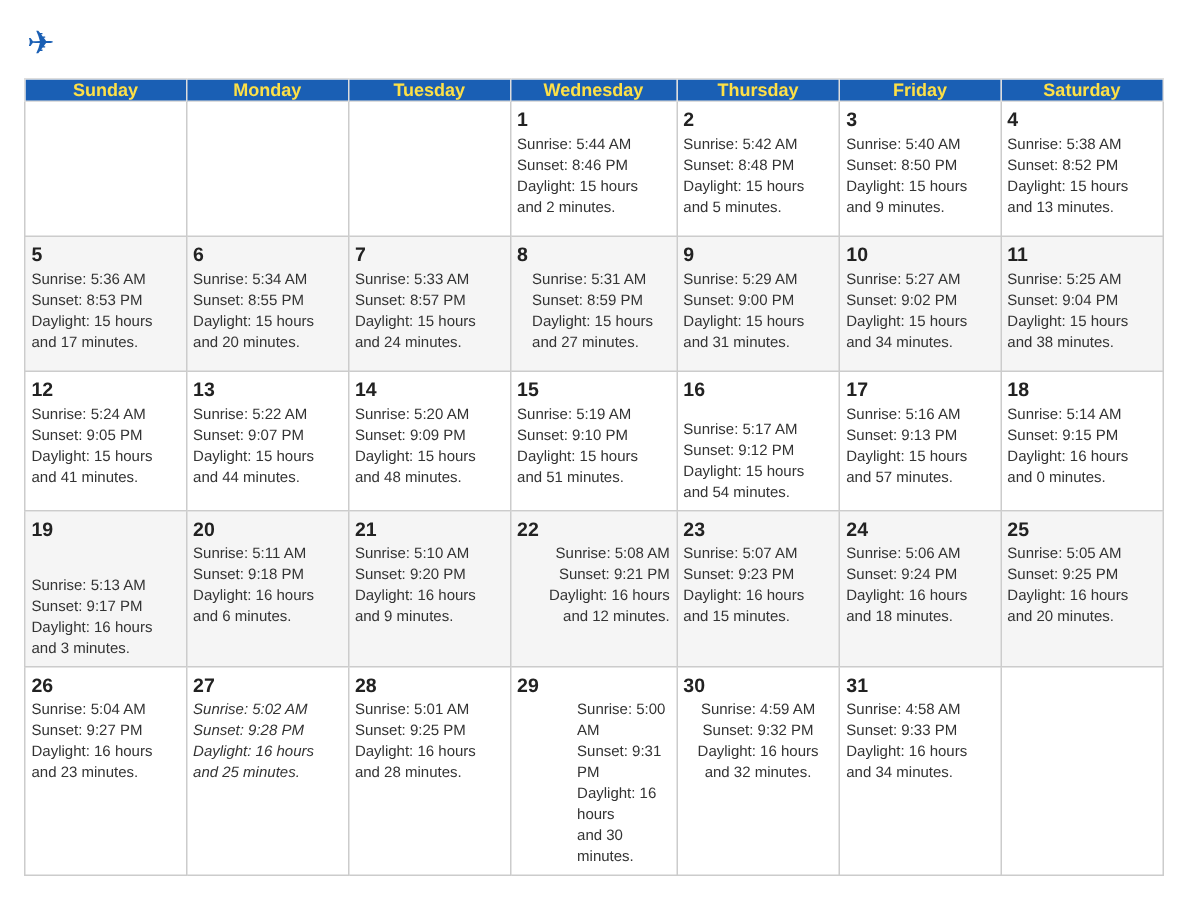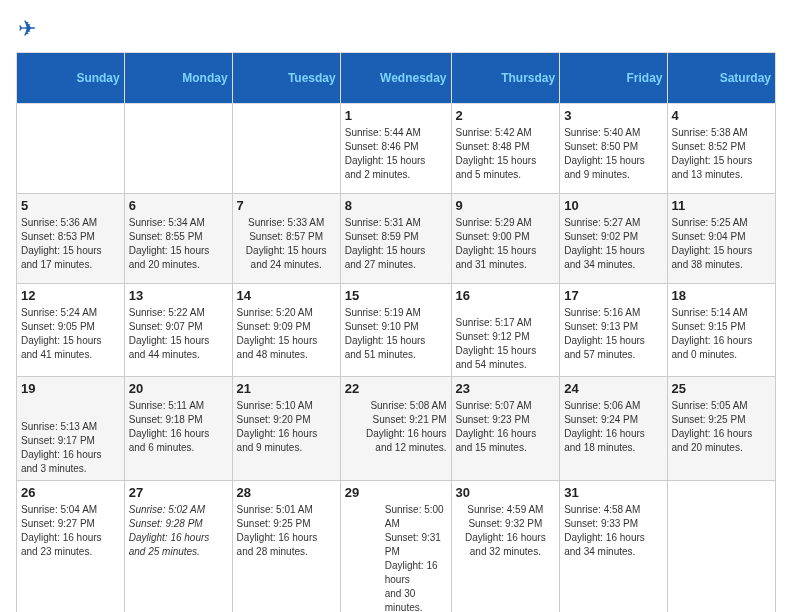--- a/index.html
+++ b/index.html
@@ -52,23 +52,23 @@
       font-size: 15px;
       color: #444;
     }
     .calendar {
       width: 100%;
       border-collapse: collapse;
       font-size: 11px;
     }
     .calendar th {
       background-color: #1a5fb4;
-      color: #7dd3fc;
-      padding: 18px 4px;
-      text-align: right;
+      color: #fde047;
+      padding: 0 4px;
+      text-align: center;
       font-size: 12px;
       font-weight: bold;
       border: 1px solid #ddd;
     }
     .calendar td {
       border: 1px solid #ccc;
       vertical-align: top;
       padding: 4px;
       width: 113px;
       height: 90px;
@@ -166,28 +166,28 @@
         </td>
         <td>
           <span class="day-num">6</span>
           <div class="day-info" style="white-space: pre-line;">Sunrise: 5:34 AM
 Sunset: 8:55 PM
 Daylight: 15 hours
 and 20 minutes.</div>
         </td>
         <td>
           <span class="day-num">7</span>
-          <div class="day-info" style="white-space: pre-line; text-align: center;">Sunrise: 5:33 AM
+          <div class="day-info" style="white-space: pre-line;">Sunrise: 5:33 AM
 Sunset: 8:57 PM
 Daylight: 15 hours
 and 24 minutes.</div>
         </td>
         <td>
           <span class="day-num">8</span>
-          <div class="day-info" style="white-space: pre-line;">Sunrise: 5:31 AM
+          <div class="day-info" style="white-space: pre-line; margin-left: 10px;">Sunrise: 5:31 AM
 Sunset: 8:59 PM
 Daylight: 15 hours
 and 27 minutes.</div>
         </td>
         <td>
           <span class="day-num">9</span>
           <div class="day-info" style="white-space: pre-line;">Sunrise: 5:29 AM
 Sunset: 9:00 PM
 Daylight: 15 hours
 and 31 minutes.</div>

